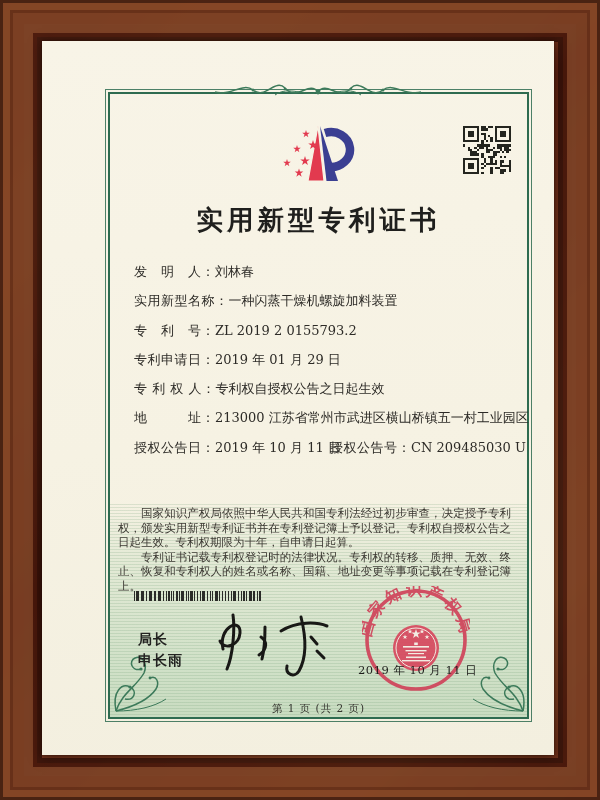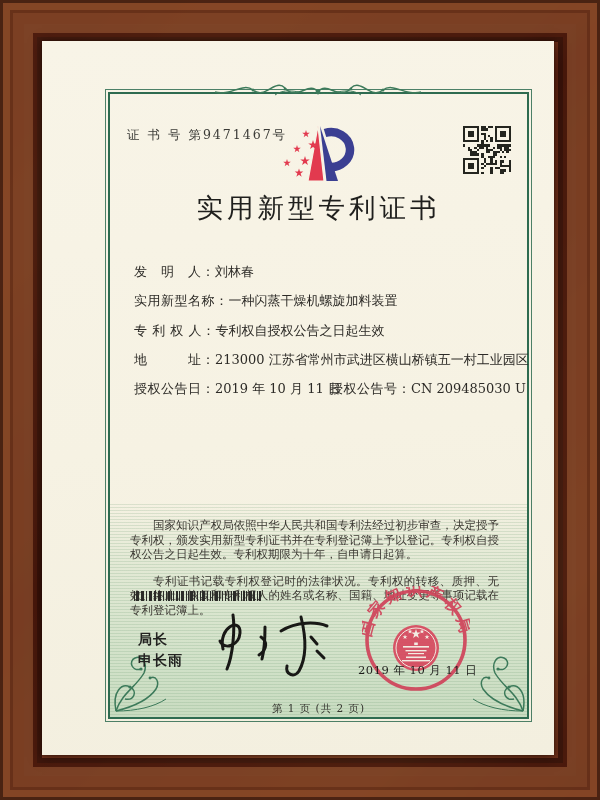--- a/index.html
+++ b/index.html
@@ -27,29 +27,29 @@
     background:
       repeating-linear-gradient(0deg, rgba(110,155,115,.20) 0 1px, rgba(255,255,255,0) 1px 3px),
       linear-gradient(180deg, rgba(205,224,198,0) 0%, rgba(205,224,198,.45) 28%, rgba(199,221,193,.78) 75%, rgba(193,216,187,.85) 100%);
     pointer-events:none;}
   
   .g-border{position:absolute;left:66px;top:51px;width:421px;height:627px;
     border:2px solid #2e6b50;}
   .g-border::before{content:"";position:absolute;inset:-5px;border:1px solid rgba(46,107,80,.85);}
   
   .certno{position:absolute;left:85px;top:86px;font-size:12.5px;letter-spacing:2px;color:#3a3a36;}
-  .title{position:absolute;left:66px;top:149px;width:421px;text-align:center;
-    font-size:26.5px;font-weight:400;letter-spacing:4px;color:#1f1f1d;}
+  .title{position:absolute;left:66px;top:161px;width:421px;text-align:center;
+    font-size:26.5px;font-weight:700;letter-spacing:4px;color:#1f1f1d;}
   .fields{position:absolute;left:92px;top:224px;width:380px;}
   .fr{position:relative;line-height:14px;height:14px;margin-bottom:15.3px;font-size:13px;color:#2d2b27;white-space:nowrap;}
   .fr .lab{letter-spacing:.5px;}
   .fr .pair2{position:absolute;left:196px;top:0;}
   .paras{position:absolute;left:76px;top:465px;width:393px;font-size:11.5px;line-height:14.6px;
     color:#3b3832;text-align:justify;}
-  .paras p{margin:12px;text-indent:2em;}
+  .paras p{margin:0;text-indent:2em;}
   .barcode{position:absolute;left:92px;top:550px;width:128px;height:10px;}
   .signer{position:absolute;left:96px;top:588px;font-size:14px;font-weight:700;color:#232321;line-height:21px;letter-spacing:1px;}
   .signature{position:absolute;left:163px;top:566px;}
   .sealwrap{position:absolute;left:320px;top:545px;width:108px;height:108px;}
   .sealdate{position:absolute;left:316px;top:622px;width:116px;text-align:center;
     font-size:11.5px;color:#1d1d1b;letter-spacing:.5px;white-space:nowrap;}
   .pagenote{position:absolute;left:66px;top:661px;width:421px;text-align:center;font-size:10.5px;color:#35352f;letter-spacing:1px;}
   .backnote{position:absolute;left:0;top:694px;width:100%;text-align:center;font-size:11.5px;color:#44423a;letter-spacing:2px;}
   .fl{position:absolute;pointer-events:none;}
   svg{display:block;}
@@ -99,21 +99,20 @@
         <path d="M6,62 C22,58 38,52 46,40 C50,33 46,26 40,29"></path>
         <path d="M6,62 C26,62 44,58 56,50" stroke-width="1"></path>
       </g>
       <g fill="#3c7a5a">
           <circle cx="20" cy="38" r="1.6"></circle>
           <circle cx="31" cy="20" r="1.6"></circle>
           <circle cx="40" cy="29" r="1.4"></circle>
         </g>
     </svg>
 
-    <div class="certno">证 书 号 第9471467号</div>
 
     <svg class="fl" style="left:237px;top:82px" width="76" height="64" viewBox="0 0 76 64">
       <defs>
         <path id="st" d="M0,-1 L0.2245,-0.309 L0.951,-0.309 L0.363,0.118 L0.588,0.809 L0,0.382 L-0.588,0.809 L-0.363,0.118 L-0.951,-0.309 L-0.2245,-0.309 Z"></path>
       </defs>
       <path d="M46,10 a19,17.5 0 1 1 4,34" stroke="#3b3f92" stroke-width="8.5" fill="none"></path>
       <polygon points="41,3 59,58 47.5,58" fill="#3b3f92"></polygon>
       <polygon points="39,3 45,58 29,58" fill="#e23a4f" stroke="#f7f3e5" stroke-width="1.2"></polygon>
       <g fill="#e23a4f">
         <use href="#st" transform="translate(27,11) scale(4)"></use>
@@ -238,20 +237,22 @@
         <path d="M0,0h7v7h-7z M1,1v5h5v-5z M2,2h3v3h-3z" fill="#24251f" fill-rule="evenodd"></path>
         <path d="M14,0h7v7h-7z M15,1v5h5v-5z M16,2h3v3h-3z" fill="#24251f" fill-rule="evenodd"></path>
         <path d="M0,14h7v7h-7z M1,15v5h5v-5z M2,16h3v3h-3z" fill="#24251f" fill-rule="evenodd"></path>
       </svg>
 
     <div class="title">实用新型专利证书</div>
 
     <div class="fields">
       <div class="fr"><span class="lab">发　明　人：</span><span>刘林春</span></div>
       <div class="fr"><span class="lab">实用新型名称：</span><span>一种闪蒸干燥机螺旋加料装置</span></div>
+      <div class="fr"><span class="lab">专　利　号：</span><span>ZL 2019 2 0155793.2</span></div>
+      <div class="fr"><span class="lab">专利申请日：</span><span>2019 年 01 月 29 日</span></div>
       <div class="fr"><span class="lab">专 利 权 人：</span><span>专利权自授权公告之日起生效</span></div>
       <div class="fr"><span class="lab">地　　　址：</span><span>213000 江苏省常州市武进区横山桥镇五一村工业园区</span></div>
       <div class="fr">
         <span class="lab">授权公告日：</span><span>2019 年 10 月 11 日</span>
         <span class="pair2"><span class="lab">授权公告号：</span><span>CN 209485030 U</span></span>
       </div>
     </div>
 
     <div class="paras">
       <p>国家知识产权局依照中华人民共和国专利法经过初步审查，决定授予专利权，颁发实用新型专利证书并在专利登记簿上予以登记。专利权自授权公告之日起生效。专利权期限为十年，自申请日起算。</p>

